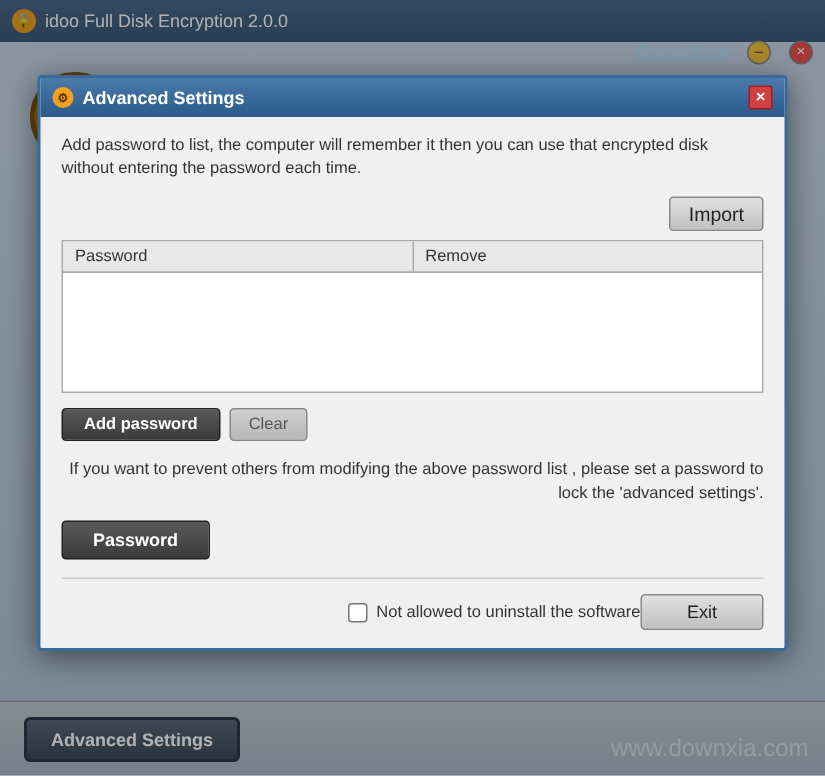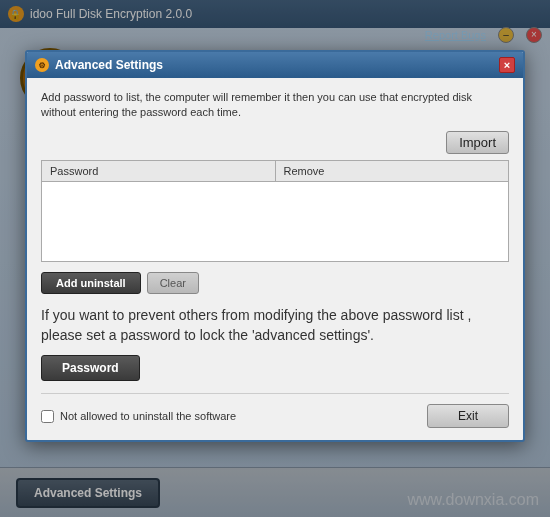--- a/index.html
+++ b/index.html
@@ -269,24 +269,25 @@
       padding: 4px 12px;
       background: linear-gradient(180deg, #d0d0d0 0%, #b8b8b8 100%);
       border: 1px solid #888;
       border-radius: 3px;
       font-size: 11px;
       color: #555;
       cursor: pointer;
     }
 
     .section-text {
-      font-size: 14px;
+      font-size: 11px;
       color: #333;
       line-height: 1.4;
       margin-bottom: 10px;
+      text-align: right;
     }
 
     .btn-password {
       padding: 5px 20px;
       background: linear-gradient(180deg, #5a5a5a 0%, #3a3a3a 100%);
       border: 1px solid #222;
       border-radius: 3px;
       font-size: 12px;
       color: white;
       cursor: pointer;
@@ -297,21 +298,21 @@
 
     .divider {
       border: none;
       border-top: 1px solid #ccc;
       margin: 10px 0;
     }
 
     .bottom-section {
       display: flex;
       align-items: center;
-      justify-content: space-between;
+      justify-content: flex-end;
       margin-top: 8px;
     }
 
     .checkbox-label {
       display: flex;
       align-items: center;
       gap: 6px;
       font-size: 11px;
       color: #333;
     }
@@ -423,21 +424,21 @@
         <tbody>
           <tr class="empty-rows">
             <td></td>
             <td></td>
           </tr>
         </tbody>
       </table>
     </div>
 
     <div class="action-buttons-row">
-      <button class="btn-add">Add uninstall</button>
+      <button class="btn-add">Add password</button>
       <button class="btn-clear">Clear</button>
     </div>
 
     <p class="section-text">If you want to prevent others from modifying the above password list , please set a password to lock the 'advanced settings'.</p>
 
     <button class="btn-password">Password</button>
 
     <hr class="divider">
 
 

